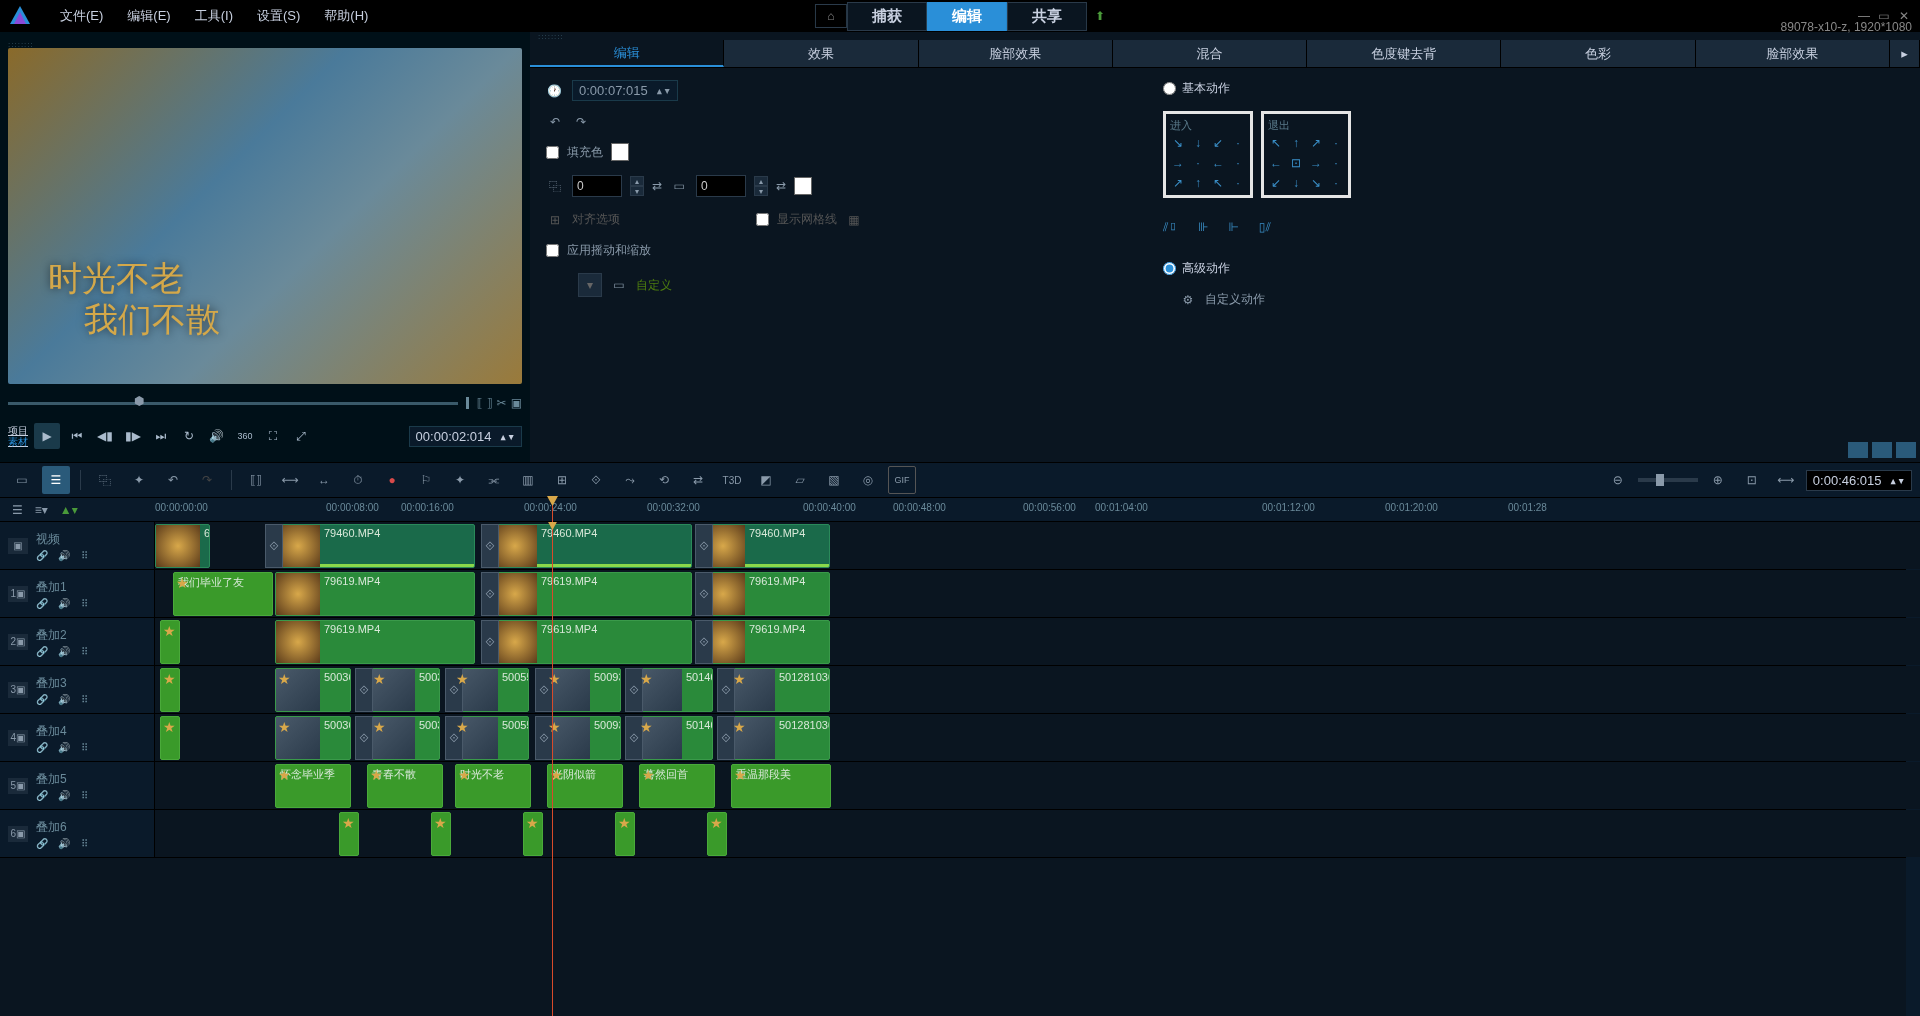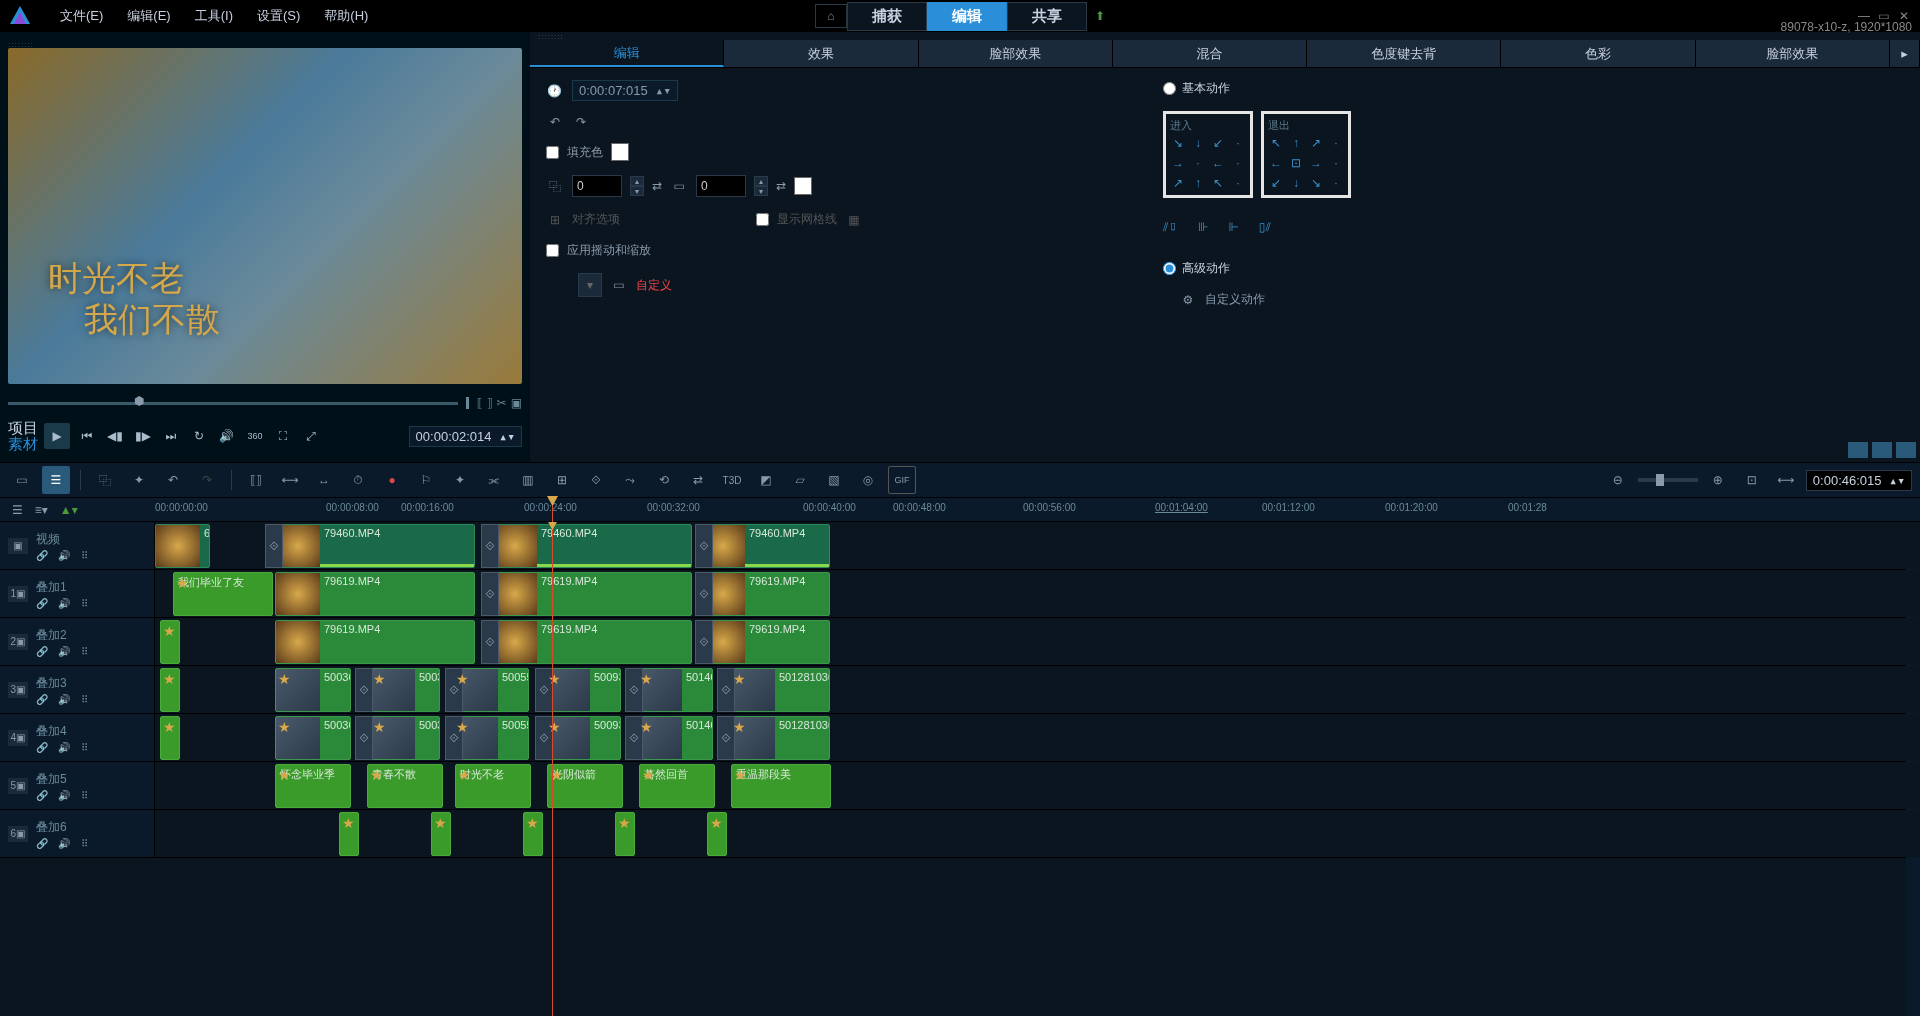--- a/index.html
+++ b/index.html
@@ -24,21 +24,21 @@
 .main-area { display: flex; height: 430px; background: #0a1520; }
 .preview-panel { width: 530px; background: #001018; display: flex; flex-direction: column; padding: 8px; position: relative; }
 .preview-grip { height: 8px; display: flex; align-items: center; color: #3a5a6a; font-size: 8px; letter-spacing: 1px; }
 .preview-video { flex: 1; background: linear-gradient(135deg, #8a6a2a 0%, #4a7a9a 40%, #6a8a9a 60%, #9a7a3a 100%); position: relative; border-radius: 2px; overflow: hidden; }
 .preview-overlay-text { position: absolute; left: 40px; bottom: 40px; color: #d4a84a; font-size: 34px; font-weight: normal; text-shadow: 0 0 8px rgba(0,0,0,0.6); line-height: 1.3; }
 .preview-scrubber { height: 30px; display: flex; align-items: center; gap: 8px; padding-top: 8px; }
 .scrub-track { flex: 1; height: 3px; background: #3a5a6a; position: relative; }
 .scrub-marker { position: absolute; top: -8px; left: 28%; color: #8a9aaa; }
 .scrub-end { width: 3px; height: 12px; background: #6a8a9a; }
 .preview-controls { height: 40px; display: flex; align-items: center; gap: 6px; padding-top: 4px; }
-.pc-labels { display: flex; flex-direction: column; font-size: 15px; line-height: 1.1; }
+.pc-labels { display: flex; flex-direction: column; font-size: 10px; line-height: 1.1; text-decoration: underline; }
 .pc-labels .active { color: #2a8fd8; }
 .pc-btn { width: 22px; height: 22px; display: flex; align-items: center; justify-content: center; color: #aabbcc; cursor: pointer; }
 .pc-btn.play { width: 26px; height: 26px; background: #1a3a4a; border-radius: 2px; }
 .pc-timecode { margin-left: auto; font-family: monospace; font-size: 13px; background: #0a1a2a; padding: 2px 6px; border: 1px solid #1a3a4a; }
 .pc-sidebtns { display: flex; gap: 4px; margin-left: auto; color: #6a8a9a; }
 
 .editor-panel { flex: 1; background: #0a1520; display: flex; flex-direction: column; }
 .editor-grip { height: 8px; padding-left: 8px; color: #3a5a6a; font-size: 8px; letter-spacing: 1px; }
 .editor-tabs { display: flex; height: 28px; border-bottom: 1px solid #000; }
 .editor-tab { flex: 1; display: flex; align-items: center; justify-content: center; background: #1a2a3a; border-right: 1px solid #000; cursor: pointer; font-size: 13px; }
@@ -231,21 +231,21 @@
           <span class="icon">▦</span>
         </div>
         <div class="editor-row">
           <input type="checkbox" style="">
           <span>应用摇动和缩放</span>
         </div>
         <div class="editor-row">
           <span style="width:24px;"></span>
           <div class="editor-btn">▾</div>
           <span class="icon">▭</span>
-          <span style="color:#ef4444;">自定义</span>
+          <span style="color:#4d7c0f;">自定义</span>
         </div>
       </div>
 
       <div class="editor-col" style="margin-left:260px;">
         <div class="radio-row">
           <input type="radio" name="motion" style="">
           <span>基本动作</span>
         </div>
         <div class="motion-group">
           <div class="motion-grid">
@@ -354,21 +354,21 @@
   </div>
   <div class="tl-ruler-track" id="ruler-track">
       <div class="tick" style="left: 0px;">00:00:00:00</div>
       <div class="tick" style="left: 123px; margin-left: 48px;">00:00:08:00</div>
       <div class="tick" style="left: 246px;">00:00:16:00</div>
       <div class="tick" style="left: 369px; text-align: center;">00:00:24:00</div>
       <div class="tick" style="left: 492px;">00:00:32:00</div>
       <div class="tick" style="left: 648px;">00:00:40:00</div>
       <div class="tick" style="left: 738px;">00:00:48:00</div>
       <div class="tick" style="left: 868px;">00:00:56:00</div>
-      <div class="tick" style="left: 1000px; text-decoration: underline;">00:01:04:00</div>
+      <div class="tick" style="left: 940px;">00:01:04:00</div>
       <div class="tick" style="left: 1107px;">00:01:12:00</div>
       <div class="tick" style="left: 1230px;">00:01:20:00</div>
       <div class="tick" style="left: 1353px;">00:01:28</div>
       <div class="playhead" style="left: 397px; height: 24px;"></div>
     </div>
 </div>
 
 <div class="tl-tracks" id="tracks-container">
   <div class="playhead" style="left:552px;"></div>
   <div class="tl-scroll-end">▲</div>

